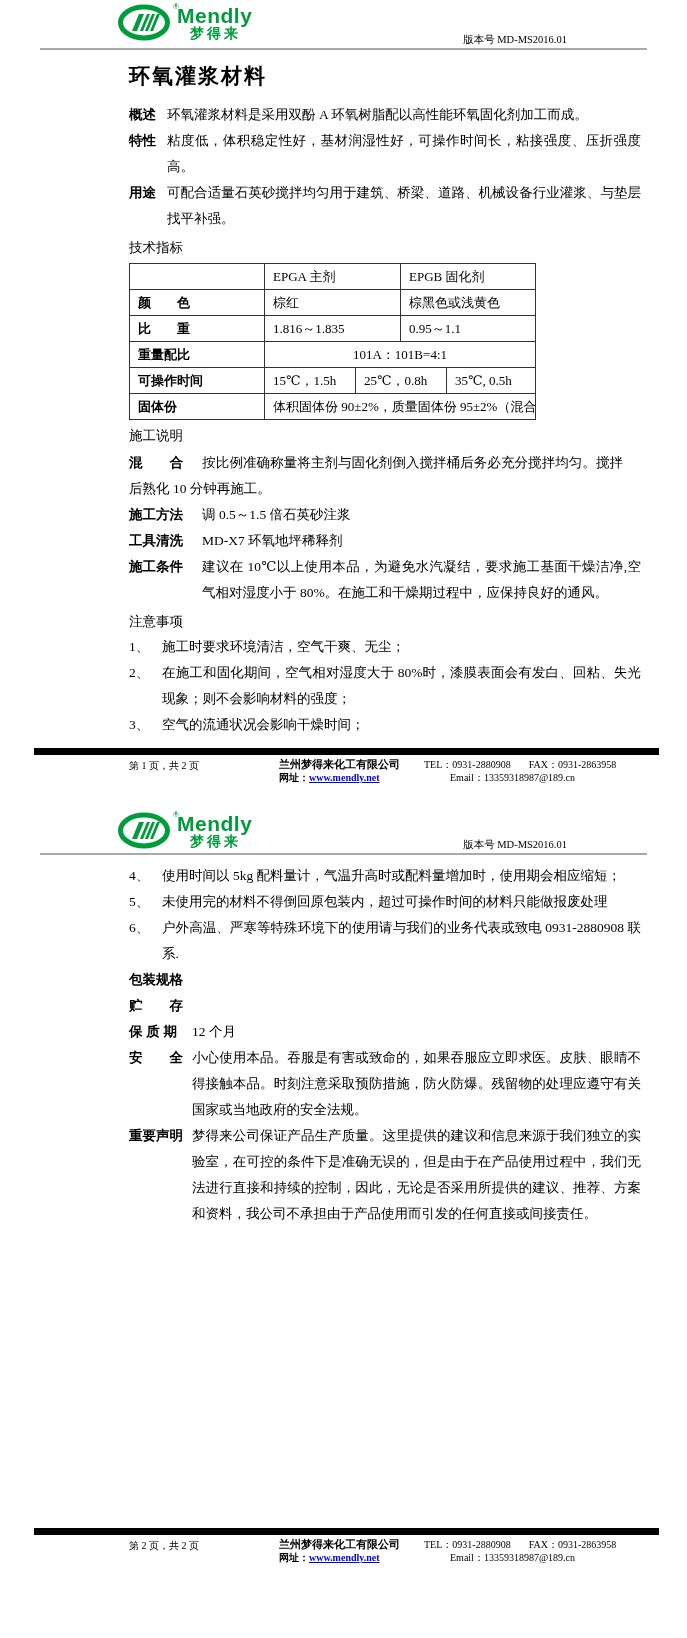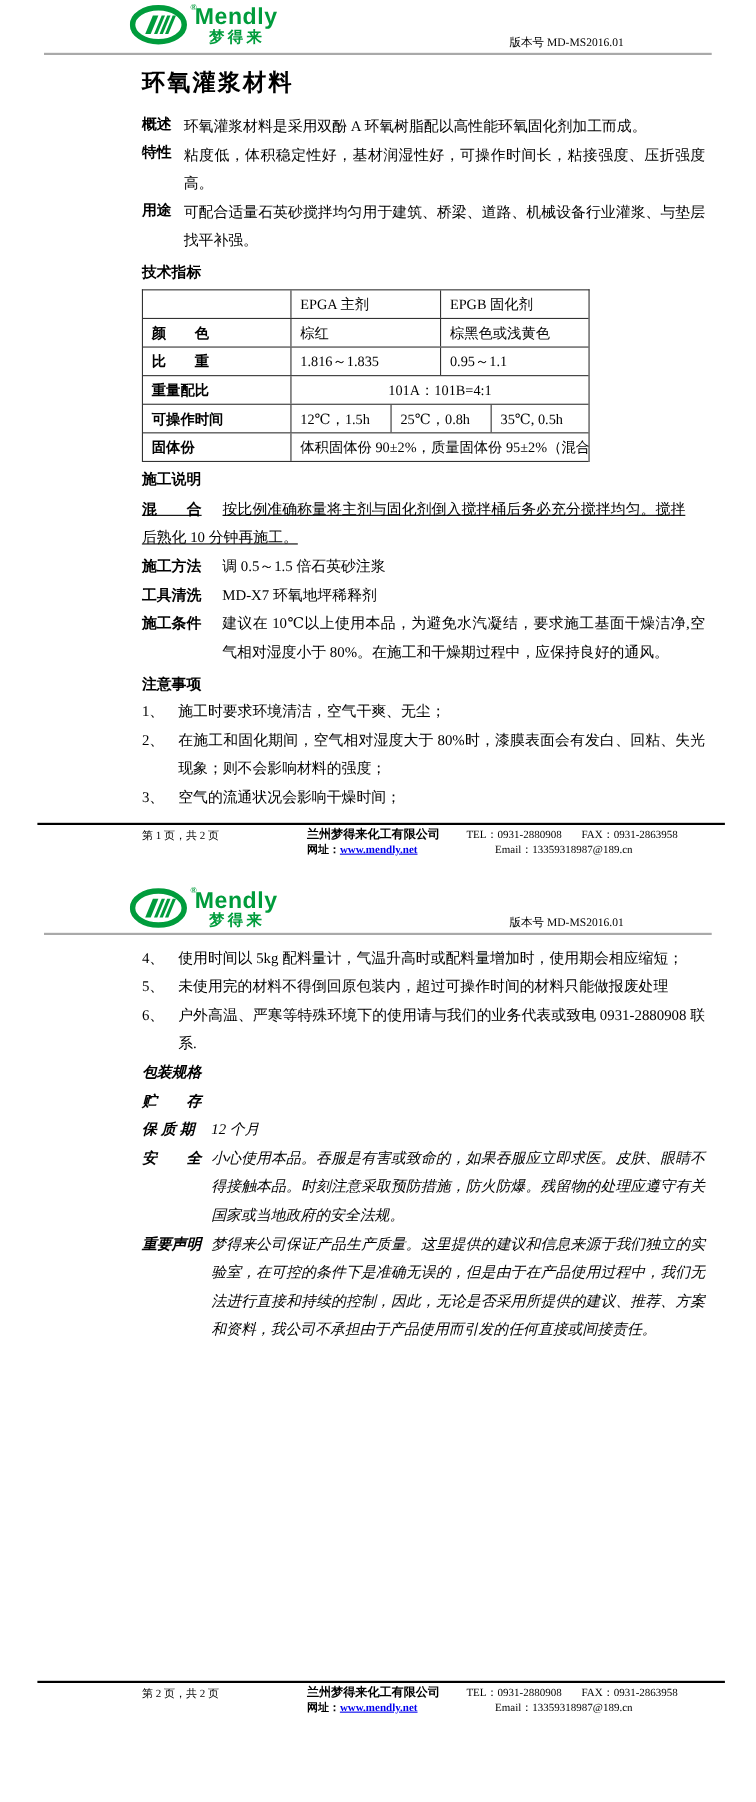--- a/index.html
+++ b/index.html
@@ -25,65 +25,65 @@
   .logo-cn { color:var(--brand,#009C3C); font-weight:bold; font-size:14px; line-height:15px;
     letter-spacing:3px; margin-left:13px; font-family:"Liberation Sans","DejaVu Sans",sans-serif; }
   .version { position:absolute; right:120px; bottom:4px; font-size:10.5px; line-height:12px; }
 
   
   .doc-title { margin:12px 0 0 129px; font-size:21px; line-height:27px; font-weight:bold;
     font-family:"Liberation Sans","DejaVu Sans",sans-serif; letter-spacing:2px; }
   .txt { font-size:13.5px; line-height:26px; }
   .sections { margin:13px 46px 0 129px; }
   .section { display:flex; }
-  .sec-label { flex:0 0 38px; font-weight:bold; font-family:Liberation Mono, monospace; }
+  .sec-label { flex:0 0 38px; font-weight:bold; font-family:Liberation Serif, serif; }
   .sec-text { flex:1; text-align:justify; }
-  .h2 { margin:6px 0 0 129px; font-size:13.5px; line-height:20px; font-weight:bold;
+  .h2 { margin:6px 0 0 129px; font-size:13.5px; line-height:20px; font-weight:normal;
     font-family:"Liberation Sans","DejaVu Sans",sans-serif; }
 
   
   .ttable { margin:5px 0 0 129px; width:407px; border:1px solid #333; border-bottom:none; font-size:13px; }
   .trow { display:flex; border-bottom:1px solid #333; }
   .tc { display:flex; align-items:center; padding:0 8px; height:25px; border-right:1px solid #333; overflow:hidden; white-space:nowrap; }
   .tc.last { border-right:none; }
   .c1 { width:135px; font-weight:bold; font-family:"Liberation Sans","DejaVu Sans",sans-serif; }
   .c2 { width:136px; }
   .c3 { flex:1; }
   .cm { flex:1; justify-content:center;text-align:center; }
   .cml { flex:1; }
   .ct1 { width:91px; } .ct2 { width:91px; } .ct3 { flex:1; }
 
   
-  .mix { margin:4px 64px 0 129px; text-align:justify;text-decoration:underline; }
+  .mix { margin:4px 64px 0 129px; text-align:justify; }
   .mix-label { font-weight:bold; font-family:"Liberation Sans","DejaVu Sans",sans-serif; margin-right:19px; }
   .citems { margin:0 46px 0 129px; }
   .citem { display:flex; }
   .citem-label { flex:0 0 73px; font-weight:bold; font-family:"Liberation Sans","DejaVu Sans",sans-serif; }
   .citem-text { flex:1; text-align:justify; }
 
   
   .notes { margin:2px 46px 0 129px; }
   .note { display:flex; }
   .note-num { flex:0 0 33px; }
   .note-text { flex:1; text-align:justify; }
 
   
-  .doc-footer { border-top:2px solid #000000; padding:3px 0 0 95px;
+  .doc-footer { border-top:7px solid #000000; padding:3px 0 0 95px;
     display:grid; grid-template-columns:150px 145px 1fr; font-size:10px; line-height:13px; }
   .f1 { margin:10px 28px 0 34px; }
   .f2 { position:absolute; top:1528px; left:34px; right:28px; }
   .f-page { padding-top:1px; }
   .f-company { font-weight:bold; font-size:11px; }
   .f-weblabel { font-weight:bold; }
   .f-link { color:var(--link,#0000EE); text-decoration:underline; font-weight:bold; cursor:pointer; }
   .f-fax { margin-left:18px; }
   .f-email { padding-left:26px; }
 
   .p2-notes { margin-top:8px; }
-  .p2secs { margin:0 46px 0 129px;font-style:italic; }
+  .p2secs { margin:0 46px 0 129px; }
   .p2sec { display:flex; }
   .p2sec-label { flex:0 0 63px; font-weight:bold; font-family:"Liberation Sans","DejaVu Sans",sans-serif; }
   .p2sec-text { flex:1; text-align:justify; }
 </style>
 </head>
 <body>
 
 <div class="page p1">
 
   <div class="hdr">
@@ -139,21 +139,21 @@
       <div class="tc c1">比　　重</div>
       <div class="tc c2">1.816～1.835</div>
       <div class="tc c3 last">0.95～1.1</div>
     </div>
     <div class="trow">
       <div class="tc c1">重量配比</div>
       <div class="tc cm last">101A：101B=4:1</div>
     </div>
     <div class="trow">
       <div class="tc c1">可操作时间</div>
-      <div class="tc ct1">12℃，1.5h</div>
+      <div class="tc ct1">15℃，1.5h</div>
       <div class="tc ct2">25℃，0.8h</div>
       <div class="tc ct3 last">35℃, 0.5h</div>
     </div>
     <div class="trow">
       <div class="tc c1">固体份</div>
       <div class="tc cml last">体积固体份 90±2%，质量固体份 95±2%（混合后）</div>
     </div>
   </div>
 
   <div class="h2">施工说明</div>

